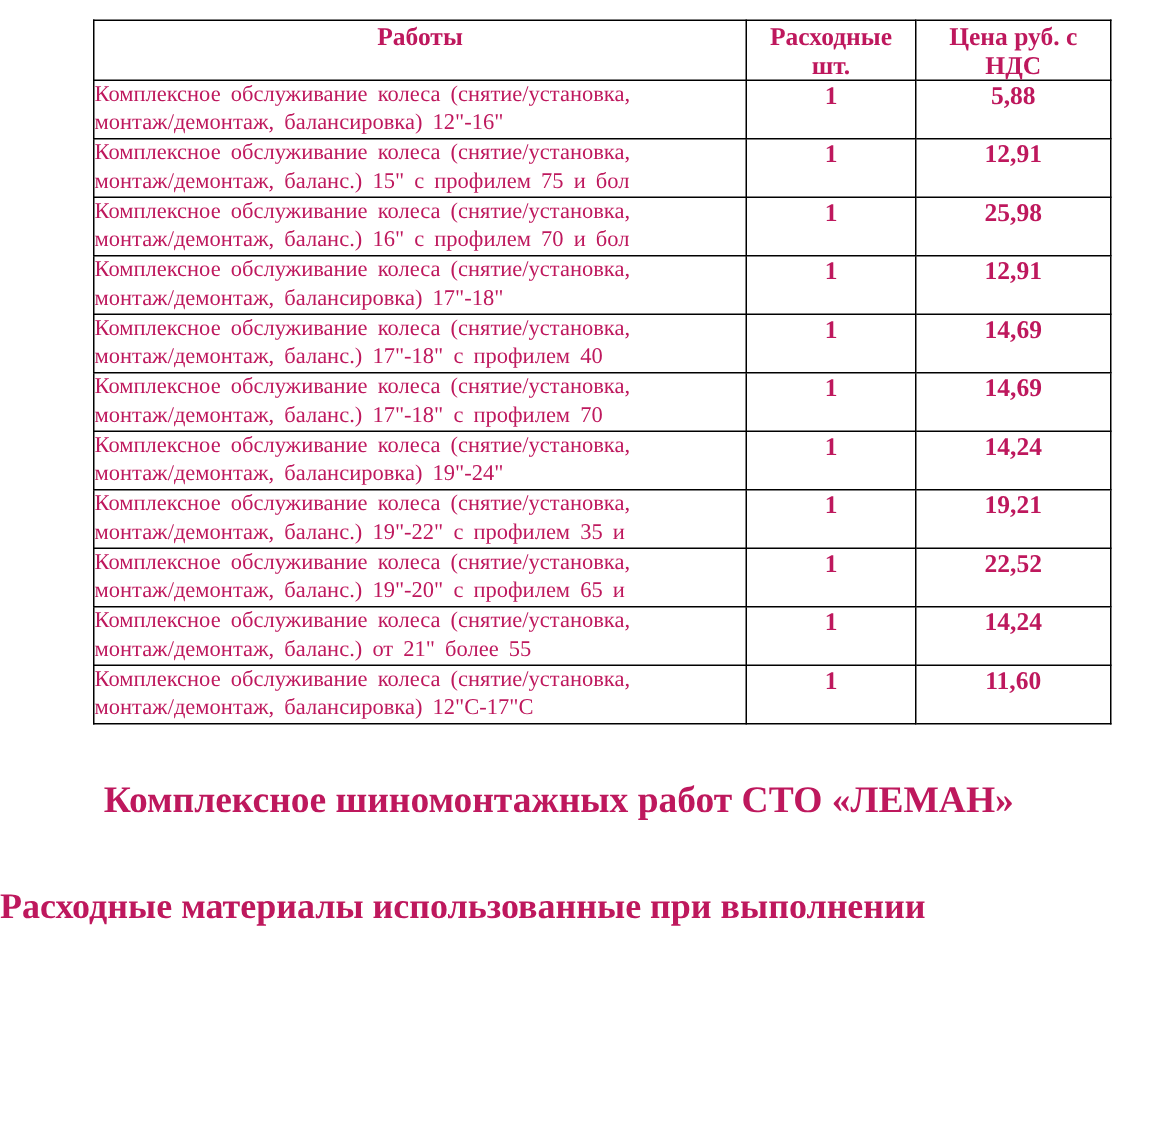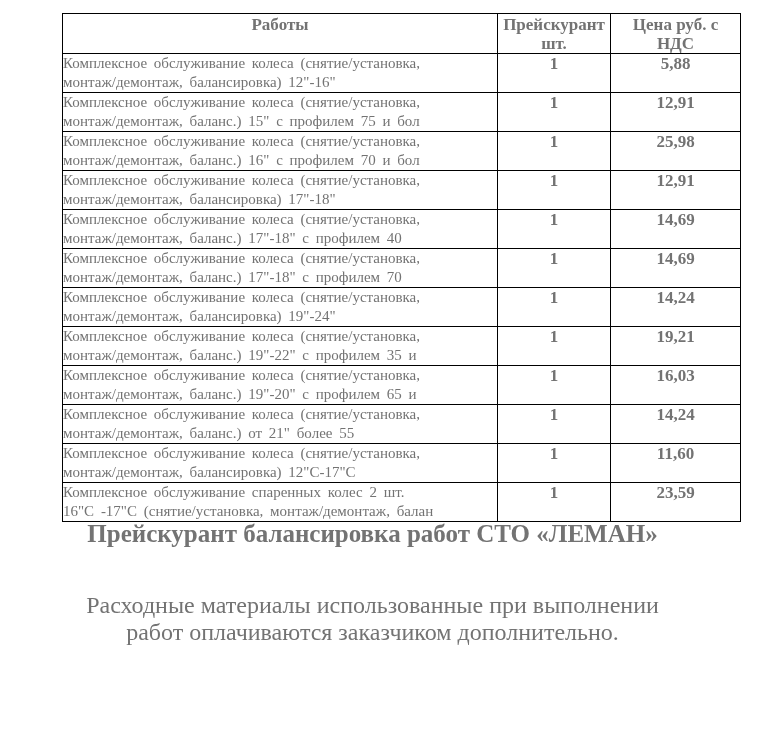--- a/index.html
+++ b/index.html
@@ -5,21 +5,21 @@
   html, body {
     margin: 0;
     padding: 0;
     background: #ffffff;
   }
   .page {
     position: relative;
     width: 767px;
     height: 748px;
     background: #ffffff;
-    color: #737373;
+    color: #be185d;
     font-family: "Liberation Serif", serif;
     overflow: hidden;
   }
   table.price {
     position: absolute;
     left: 62px;
     top: 13px;
     width: 678px;
     border-collapse: collapse;
     table-layout: fixed;
@@ -63,22 +63,21 @@
     text-align: center;
     font-weight: bold;
     font-size: 25px;
     line-height: 29px;
   }
   .note {
     position: absolute;
     top: 592px;
     left: 0;
     width: 745px;
-    text-align: center;
-    font-weight: normal;
+    font-weight: bold;
     font-size: 24px;
     line-height: 27px;
   }
 </style>
 </head>
 <body>
 
 <div class="page">
 
   <table class="price">
@@ -87,21 +86,21 @@
       <col style="width:113px">
       <col style="width:130px">
     </colgroup>
     <thead>
       <tr>
         <th>
           <div class="hl">Работы</div>
           <div class="hl"></div>
         </th>
         <th>
-          <div class="hl">Прейскурант</div>
+          <div class="hl">Расходные</div>
           <div class="hl">шт.</div>
         </th>
         <th>
           <div class="hl">Цена руб. с</div>
           <div class="hl">НДС</div>
         </th>
       </tr>
     </thead>
     <tbody id="rows-body">
     <tr>
@@ -175,52 +174,43 @@
       <td class="qty-cell">1</td>
       <td class="price-cell">19,21</td>
     </tr>
 
     <tr>
       <td class="work-cell">
         <div class="wl">Комплексное обслуживание колеса (снятие/установка,</div>
         <div class="wl">монтаж/демонтаж, баланс.) 19"-20" с профилем 65 и</div>
       </td>
       <td class="qty-cell">1</td>
-      <td class="price-cell">16,03</td>
+      <td class="price-cell">22,52</td>
     </tr>
 
     <tr>
       <td class="work-cell">
         <div class="wl">Комплексное обслуживание колеса (снятие/установка,</div>
         <div class="wl">монтаж/демонтаж, баланс.) от 21" более 55</div>
       </td>
       <td class="qty-cell">1</td>
       <td class="price-cell">14,24</td>
     </tr>
 
     <tr>
       <td class="work-cell">
         <div class="wl">Комплексное обслуживание колеса (снятие/установка,</div>
         <div class="wl">монтаж/демонтаж, балансировка) 12"С-17"С</div>
       </td>
       <td class="qty-cell">1</td>
       <td class="price-cell">11,60</td>
     </tr>
 
-    <tr>
-      <td class="work-cell">
-        <div class="wl">Комплексное обслуживание спаренных колес 2 шт.</div>
-        <div class="wl">16"С -17"С (снятие/установка, монтаж/демонтаж, балан</div>
-      </td>
-      <td class="qty-cell">1</td>
-      <td class="price-cell">23,59</td>
-    </tr>
   </tbody>
   </table>
 
-  <div class="title">Прейскурант балансировка работ СТО «ЛЕМАН»</div>
+  <div class="title">Комплексное шиномонтажных работ СТО «ЛЕМАН»</div>
 
   <div class="note">
     <div>Расходные материалы использованные при выполнении</div>
-    <div>работ оплачиваются заказчиком дополнительно.</div>
   </div>
 
 </div>
 
 </body></html>

